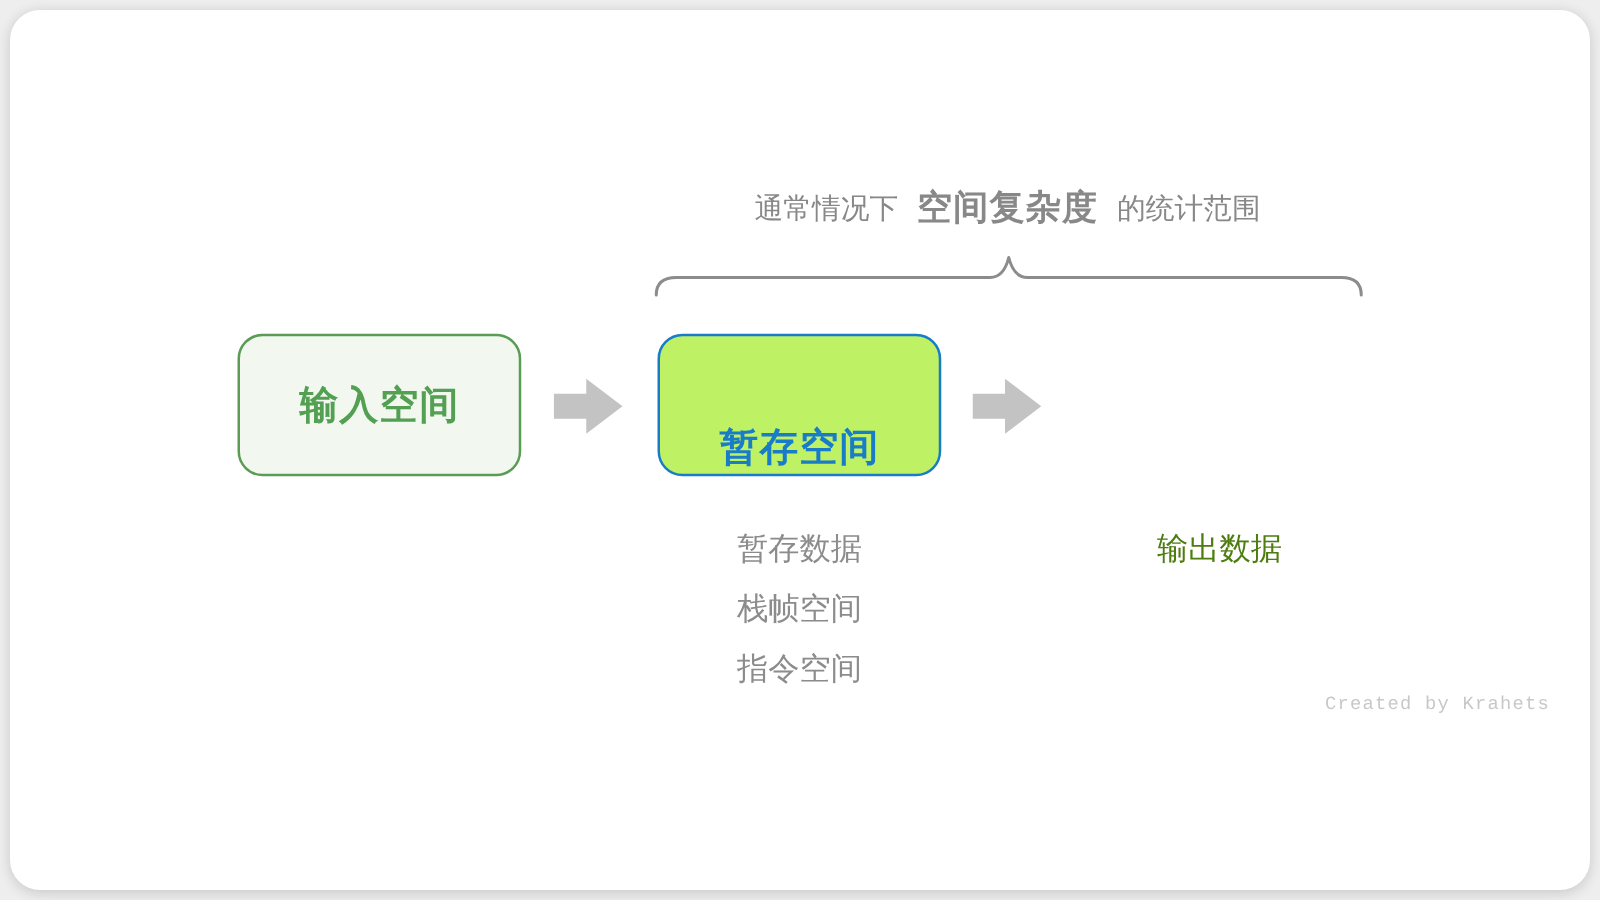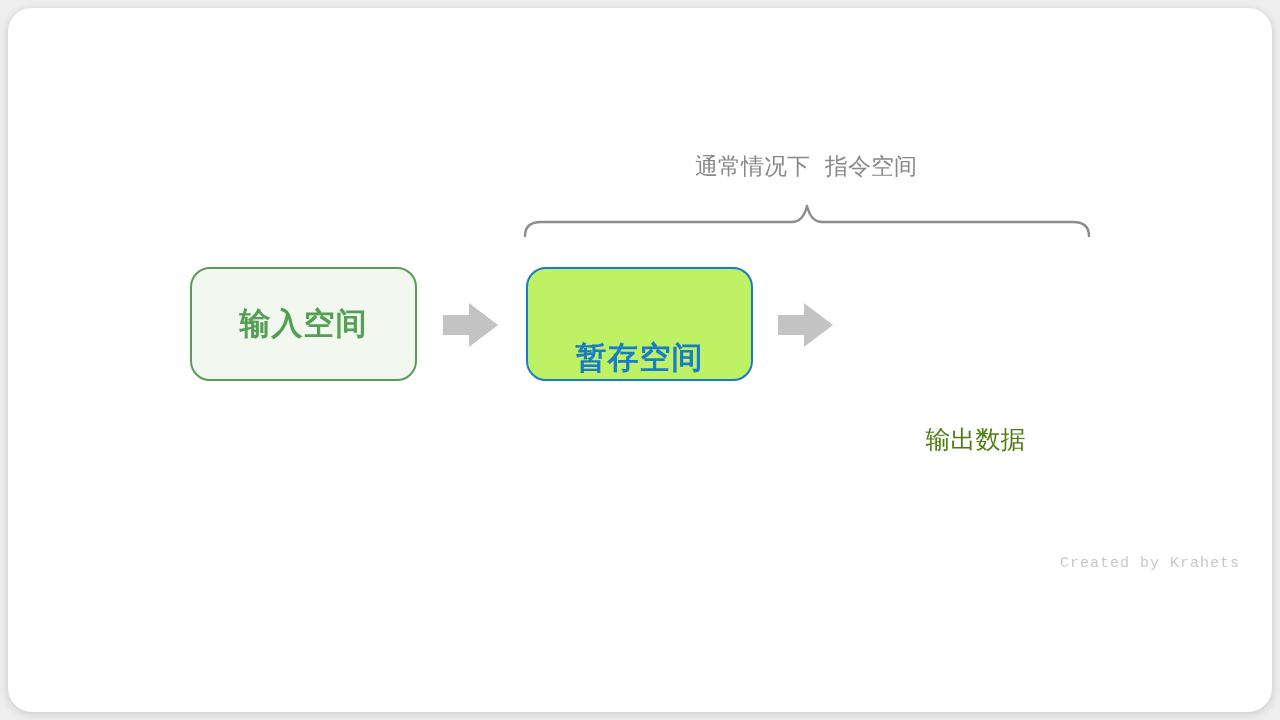--- a/index.html
+++ b/index.html
@@ -105,21 +105,22 @@
 </style>
 </head>
 <body style="background: rgb(238, 238, 238);">
 
 <div class="card"></div>
 
 <div class="layer">
 
   <div class="title-row" style="color: rgb(136, 136, 136);">
     <span class="title-regular">通常情况下</span>
-    <span class="title-regular">指令空间</span>
+    <span class="title-bold">空间复杂度</span>
+    <span class="title-regular">的统计范围</span>
   </div>
 
   <svg class="brace-svg" viewBox="0 0 568 38">
     <path class="brace-path" d="M 2 34 Q 2 20 18 20 L 269 20 Q 280 20 284 4 Q 288 20 299 20 L 550 20 Q 566 20 566 34" style="stroke: rgb(140, 140, 140);"></path>
   </svg>
 
   <div class="space-box box-1" style="background-color: rgb(242, 248, 240); border-color: rgb(90, 156, 85); color: rgb(83, 160, 83);">
     <span class="box-label">输入空间</span>
   </div>
 
@@ -129,20 +130,25 @@
 
 
   <svg class="arrow-svg arrow-1" viewBox="0 0 56 46">
     <polygon points="0,13 26,13 26,1 55,23 26,45 26,33 0,33" style="fill: rgb(195, 195, 195);"></polygon>
   </svg>
   <svg class="arrow-svg arrow-2" viewBox="0 0 56 46">
     <polygon points="0,13 26,13 26,1 55,23 26,45 26,33 0,33" style="fill: rgb(195, 195, 195);"></polygon>
   </svg>
 
 
+  <div class="sublabel-col col-2" style="color: rgb(140, 140, 140);">
+    <span class="sublabel">暂存数据</span>
+    <span class="sublabel">栈帧空间</span>
+    <span class="sublabel">指令空间</span>
+  </div>
 
   <div class="sublabel-col col-3" style="color: #4d7c0f;">
     <span class="sublabel">输出数据</span>
   </div>
 
   <div class="attribution" style="color: rgb(200, 200, 200);">Created by Krahets</div>
 
 </div>
 
 </body></html>

